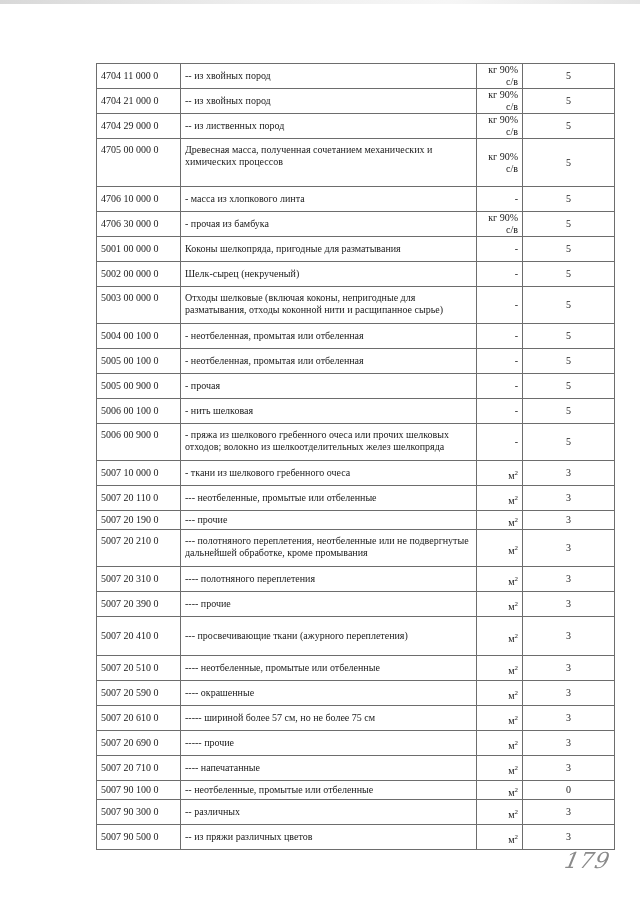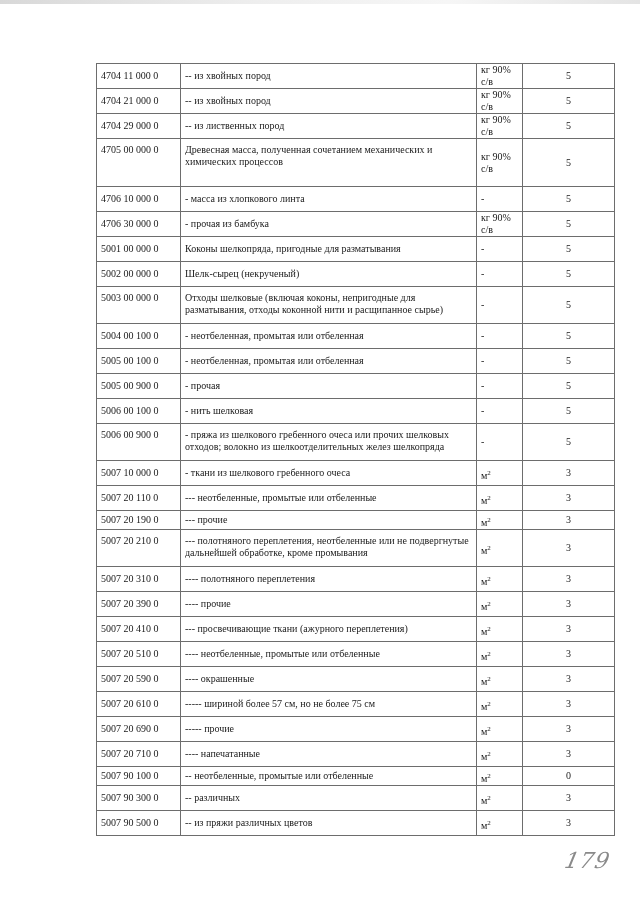--- a/index.html
+++ b/index.html
@@ -18,21 +18,21 @@
   table.tariff td {
     border: 1px solid #6d6d6d; font-size: 10px; line-height: 12px;
     padding: 0 4px; vertical-align: middle;
   }
   col.c-code { width: 84px; }
   col.c-desc { width: 296px; }
   col.c-unit { width: 46px; }
   col.c-val  { width: 92px; }
   td.code { padding-left: 4px; white-space: nowrap; }
   td.desc { padding-left: 5px; }
-  td.unit { text-align: left; font-size: 9.5px; line-height: 11px; padding: 0 2px; vertical-align: top; padding-top: 2px; }
+  td.unit { text-align: right; font-size: 9.5px; line-height: 11px; padding: 0 2px; vertical-align: top; padding-top: 2px; }
   td.val { text-align: center; vertical-align: top; padding-top: 4px; }
   td.desc.top, td.code.top { vertical-align: top; padding-top: 5px; }
   sup { font-size: 7px; line-height: 0; vertical-align: 4px; }
   .page-num {
     position: absolute; left: 565px; top: 848px;
     font-family: "DejaVu Serif", serif; font-style: italic; font-size: 22px;
     color: #8a8a8a; letter-spacing: 1px; transform: skewX(-12deg);
   }
 </style>
 </head>
@@ -161,21 +161,21 @@
         <td class="desc">---- полотняного переплетения</td>
         <td class="unit" style="padding-top: 6px;"><span>м</span><sup>2</sup></td>
         <td class="val">3</td>
       </tr>
       <tr style="height: 25px;">
         <td class="code">5007 20 390 0</td>
         <td class="desc">---- прочие</td>
         <td class="unit" style="padding-top: 6px;"><span>м</span><sup>2</sup></td>
         <td class="val">3</td>
       </tr>
-      <tr style="height: 25px; padding-left: 44px;">
+      <tr style="height: 39px; padding-left: 44px;">
         <td class="code">5007 20 410 0</td>
         <td class="desc">--- просвечивающие ткани (ажурного переплетения)</td>
         <td class="unit" style="padding-top: 6px;"><span>м</span><sup>2</sup></td>
         <td class="val">3</td>
       </tr>
       <tr style="height: 25px;">
         <td class="code">5007 20 510 0</td>
         <td class="desc">---- неотбеленные, промытые или отбеленные</td>
         <td class="unit" style="padding-top: 6px;"><span>м</span><sup>2</sup></td>
         <td class="val">3</td>

